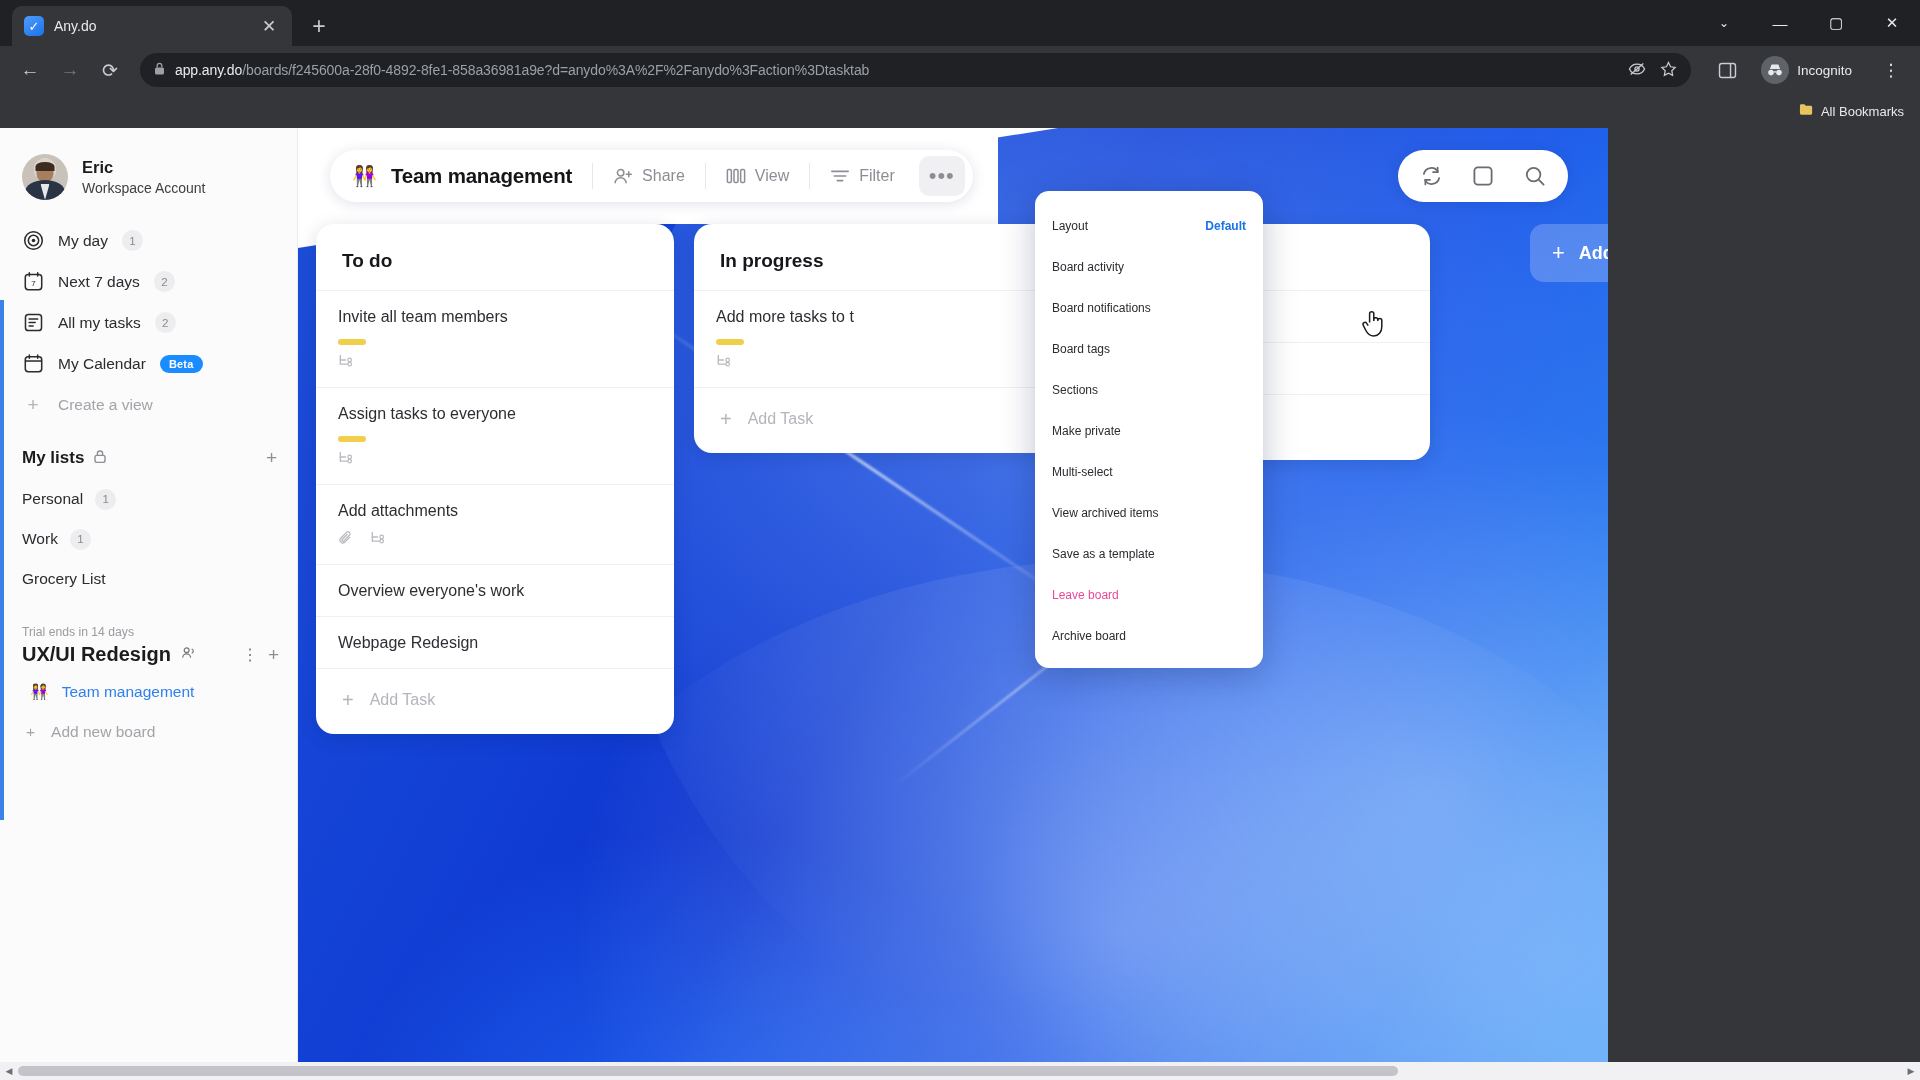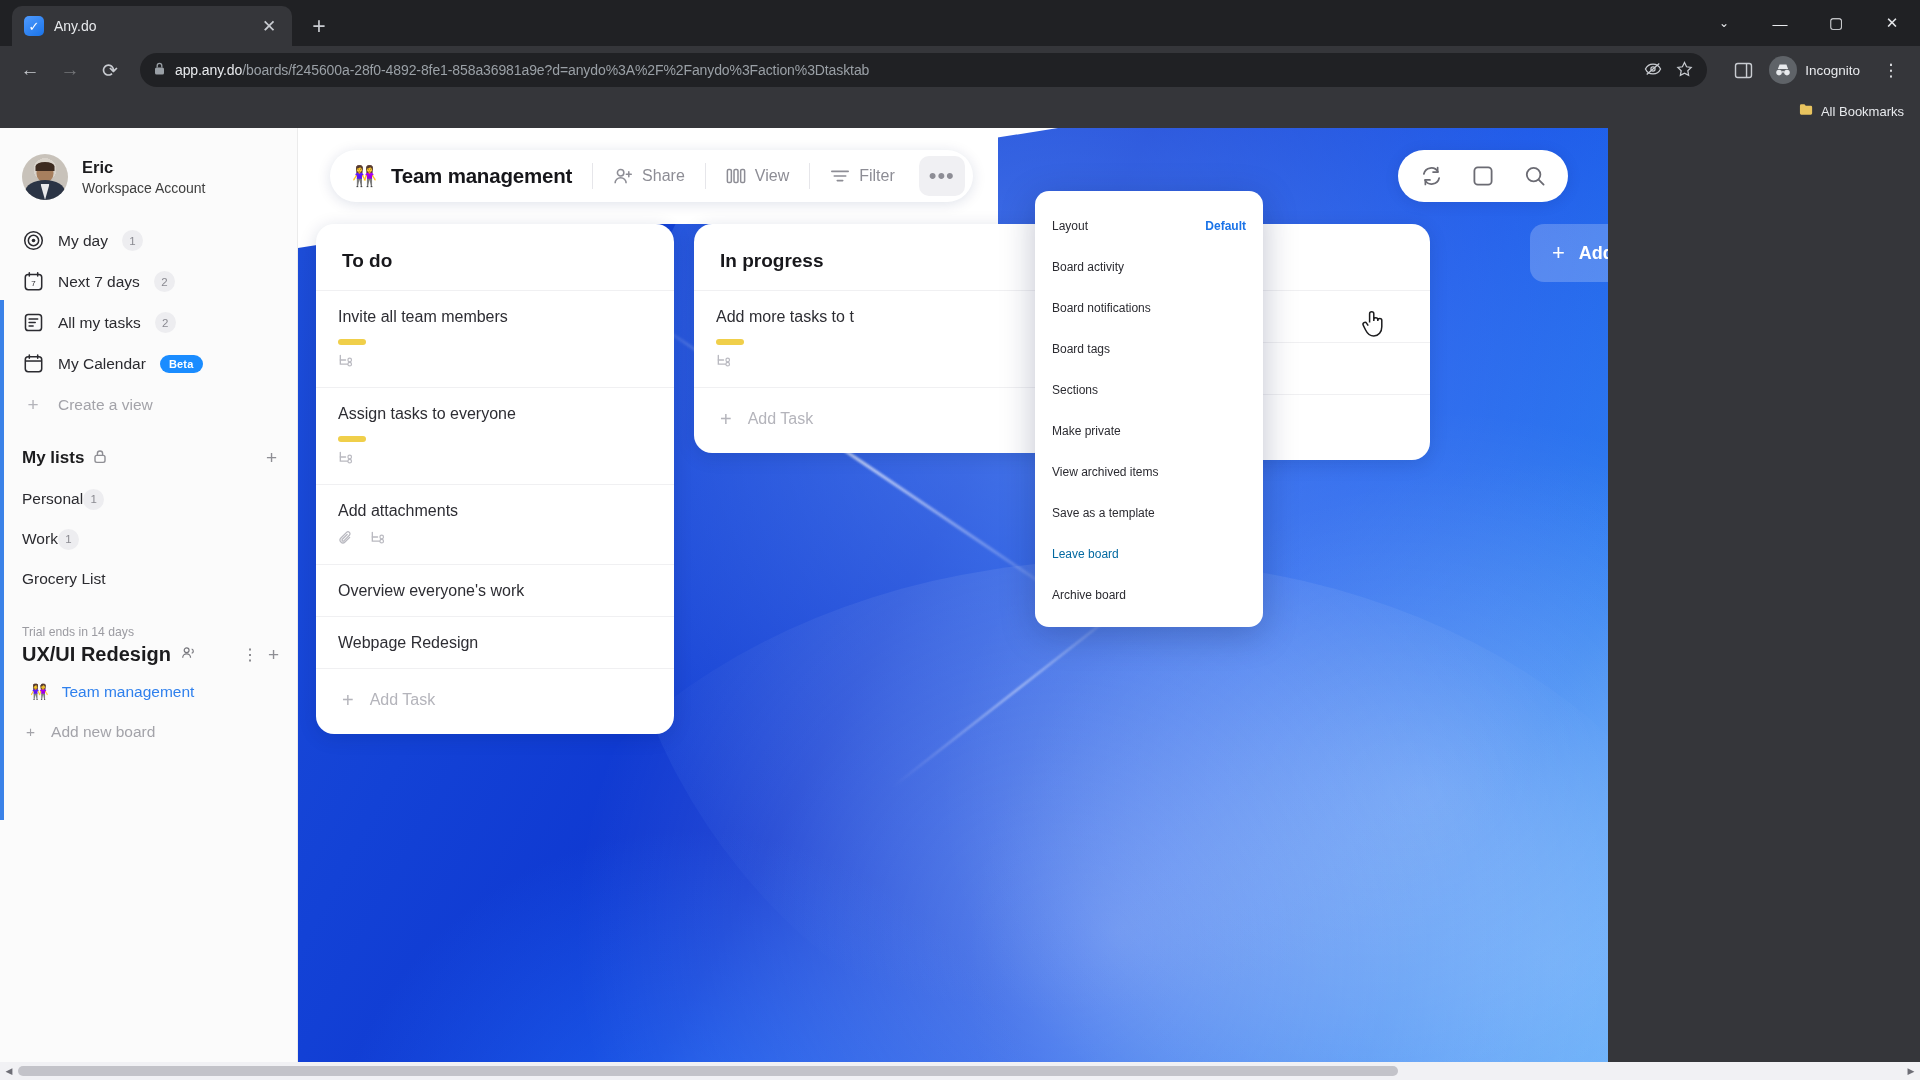--- a/index.html
+++ b/index.html
@@ -47,21 +47,21 @@
   .omnibox {
     flex:1; height:34px; background:#202124; border-radius:18px; display:flex;
     align-items:center; padding: 0 14px; gap: 10px; margin: 0 8px; position:relative;
   }
   .lock-ic { color:#9aa0a6; font-size:12px; flex:none; }
   .url { font-size:14px; color:#9aa0a6; white-space:nowrap; overflow:hidden;
          letter-spacing:-0.1px; flex:1; }
   .url b { color:#e8eaed; font-weight:400; }
   .omni-right { display:flex; align-items:center; gap:14px; }
   .omni-ic { color:#c9ccd1; font-size:15px; }
-  .tb-right { display:flex; align-items:center; gap:4px; padding-left:6px; }
+  .tb-right { display:flex; align-items:center; gap:12px; padding-left:6px; }
   .incognito {
     display:flex; align-items:center; gap:8px; padding: 4px 10px 4px 4px;
     color:#e8eaed; font-size:13.5px;
   }
   .incog-avatar { width:28px; height:28px; border-radius:50%; background:#5f6368;
     display:flex; align-items:center; justify-content:center; font-size:15px; }
   .kebab { width:34px; height:34px; display:flex; align-items:center; justify-content:center;
     color:#e8eaed; font-size:17px; }
 
   .bookmarks {
@@ -114,21 +114,21 @@
   }
   .nav-item.muted { color:#a3a3a9; }
   .nav-item.muted .nav-ic { color:#b4b4ba; font-size:19px; }
 
   .sect-head {
     display:flex; align-items:center; gap:9px; padding: 22px 20px 10px 22px;
   }
   .sect-title { font-size:17px; font-weight:700; color:#1c1c1e; }
   .sect-add { margin-left:auto; color:#8e8e94; font-size:19px; }
   .list-item {
-    display:flex; align-items:center; height:40px; padding: 0 20px 0 22px;
+    display:flex; align-items:center; gap:12px; height:40px; padding: 0 20px 0 22px;
     font-size:15.5px; color:#2b2b30;
   }
 
   .trial { font-size:12.2px; color:#9b9ba1; padding: 26px 20px 0 22px; }
   .ws-row { display:flex; align-items:center; gap:10px; padding: 4px 18px 6px 22px; }
   .ws-name { font-size:20px; font-weight:700; color:#1c1c1e; }
   .ws-ic { color:#77777d; font-size:14px; }
   .ws-dots { color:#77777d; font-size:16px; margin-left:auto; }
   .ws-add { color:#8e8e94; font-size:19px; }
   .board-item {
@@ -242,21 +242,21 @@
   
   .menu {
     position:absolute; left:737px; top:63px; width:228px; background:#fff;
     border-radius:14px; box-shadow: 0 8px 34px rgba(10,25,70,.26); z-index:20;
     padding: 14px 0 12px 0;
   }
   .menu-item {
     display:flex; align-items:center; height:41px; padding: 0 17px;
     font-size:12px; color:#2b2b31; white-space:nowrap;
   }
-  .menu-item.disabled { color:#0369a1; }
+  .menu-item.disabled { color:#ec4899; }
   .menu-value { margin-left:auto; color:#1a73e8; font-weight:600; }
 
   
   .hscroll { position:absolute; left:0; bottom:0; width:1920px; height:18px; background:#f1f1f4;
     display:flex; align-items:center; z-index:9; }
   .hs-arrow { width:18px; height:18px; display:flex; align-items:center; justify-content:center;
     color:#6e6e76; font-size:9px; }
   .hs-track { flex:1; height:18px; position:relative; }
   .hs-thumb { position:absolute; left:0; top:4px; height:10px; width:1380px; background:#c3c3c9; border-radius:5px; }
 </style>
@@ -636,20 +636,23 @@
         <div class="menu-item">
           <span>Board tags</span>
         </div>
         <div class="menu-item">
           <span>Sections</span>
         </div>
         <div class="menu-item">
           <span>Make private</span>
         </div>
         <div class="menu-item">
+          <span>Multi-select</span>
+        </div>
+        <div class="menu-item">
           <span>View archived items</span>
         </div>
         <div class="menu-item">
           <span>Save as a template</span>
         </div>
         <div class="menu-item disabled">
           <span>Leave board</span>
         </div>
         <div class="menu-item">
           <span>Archive board</span>

